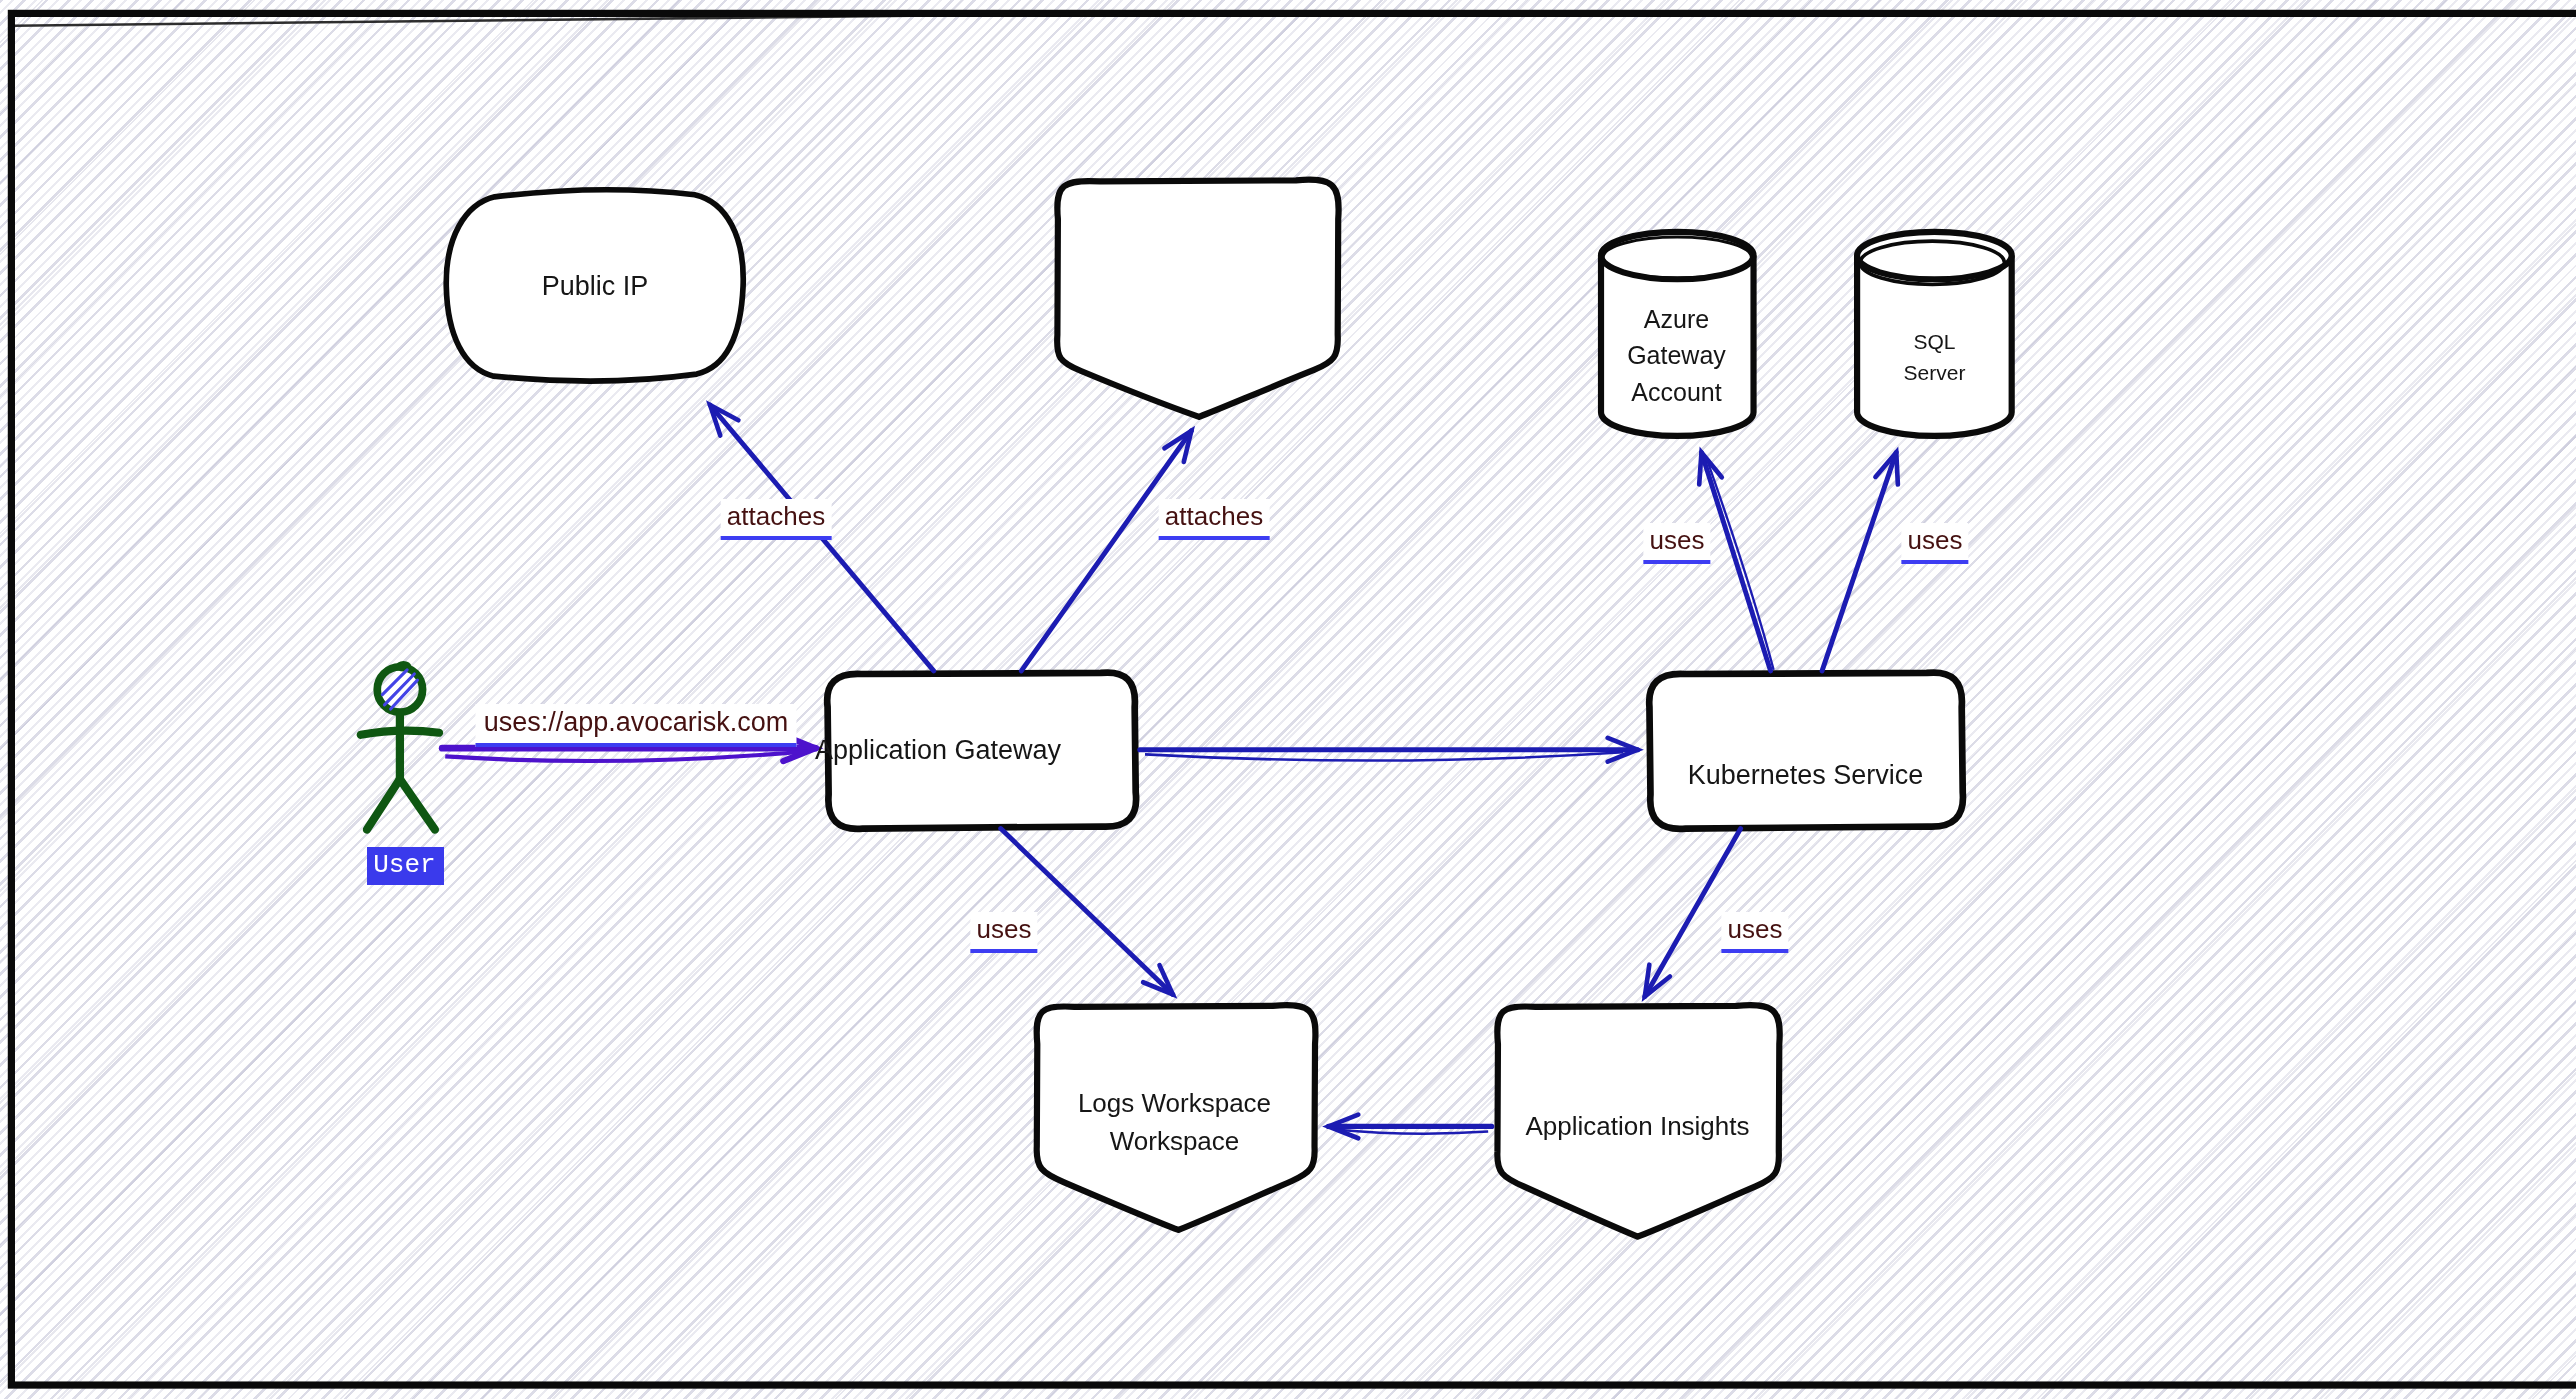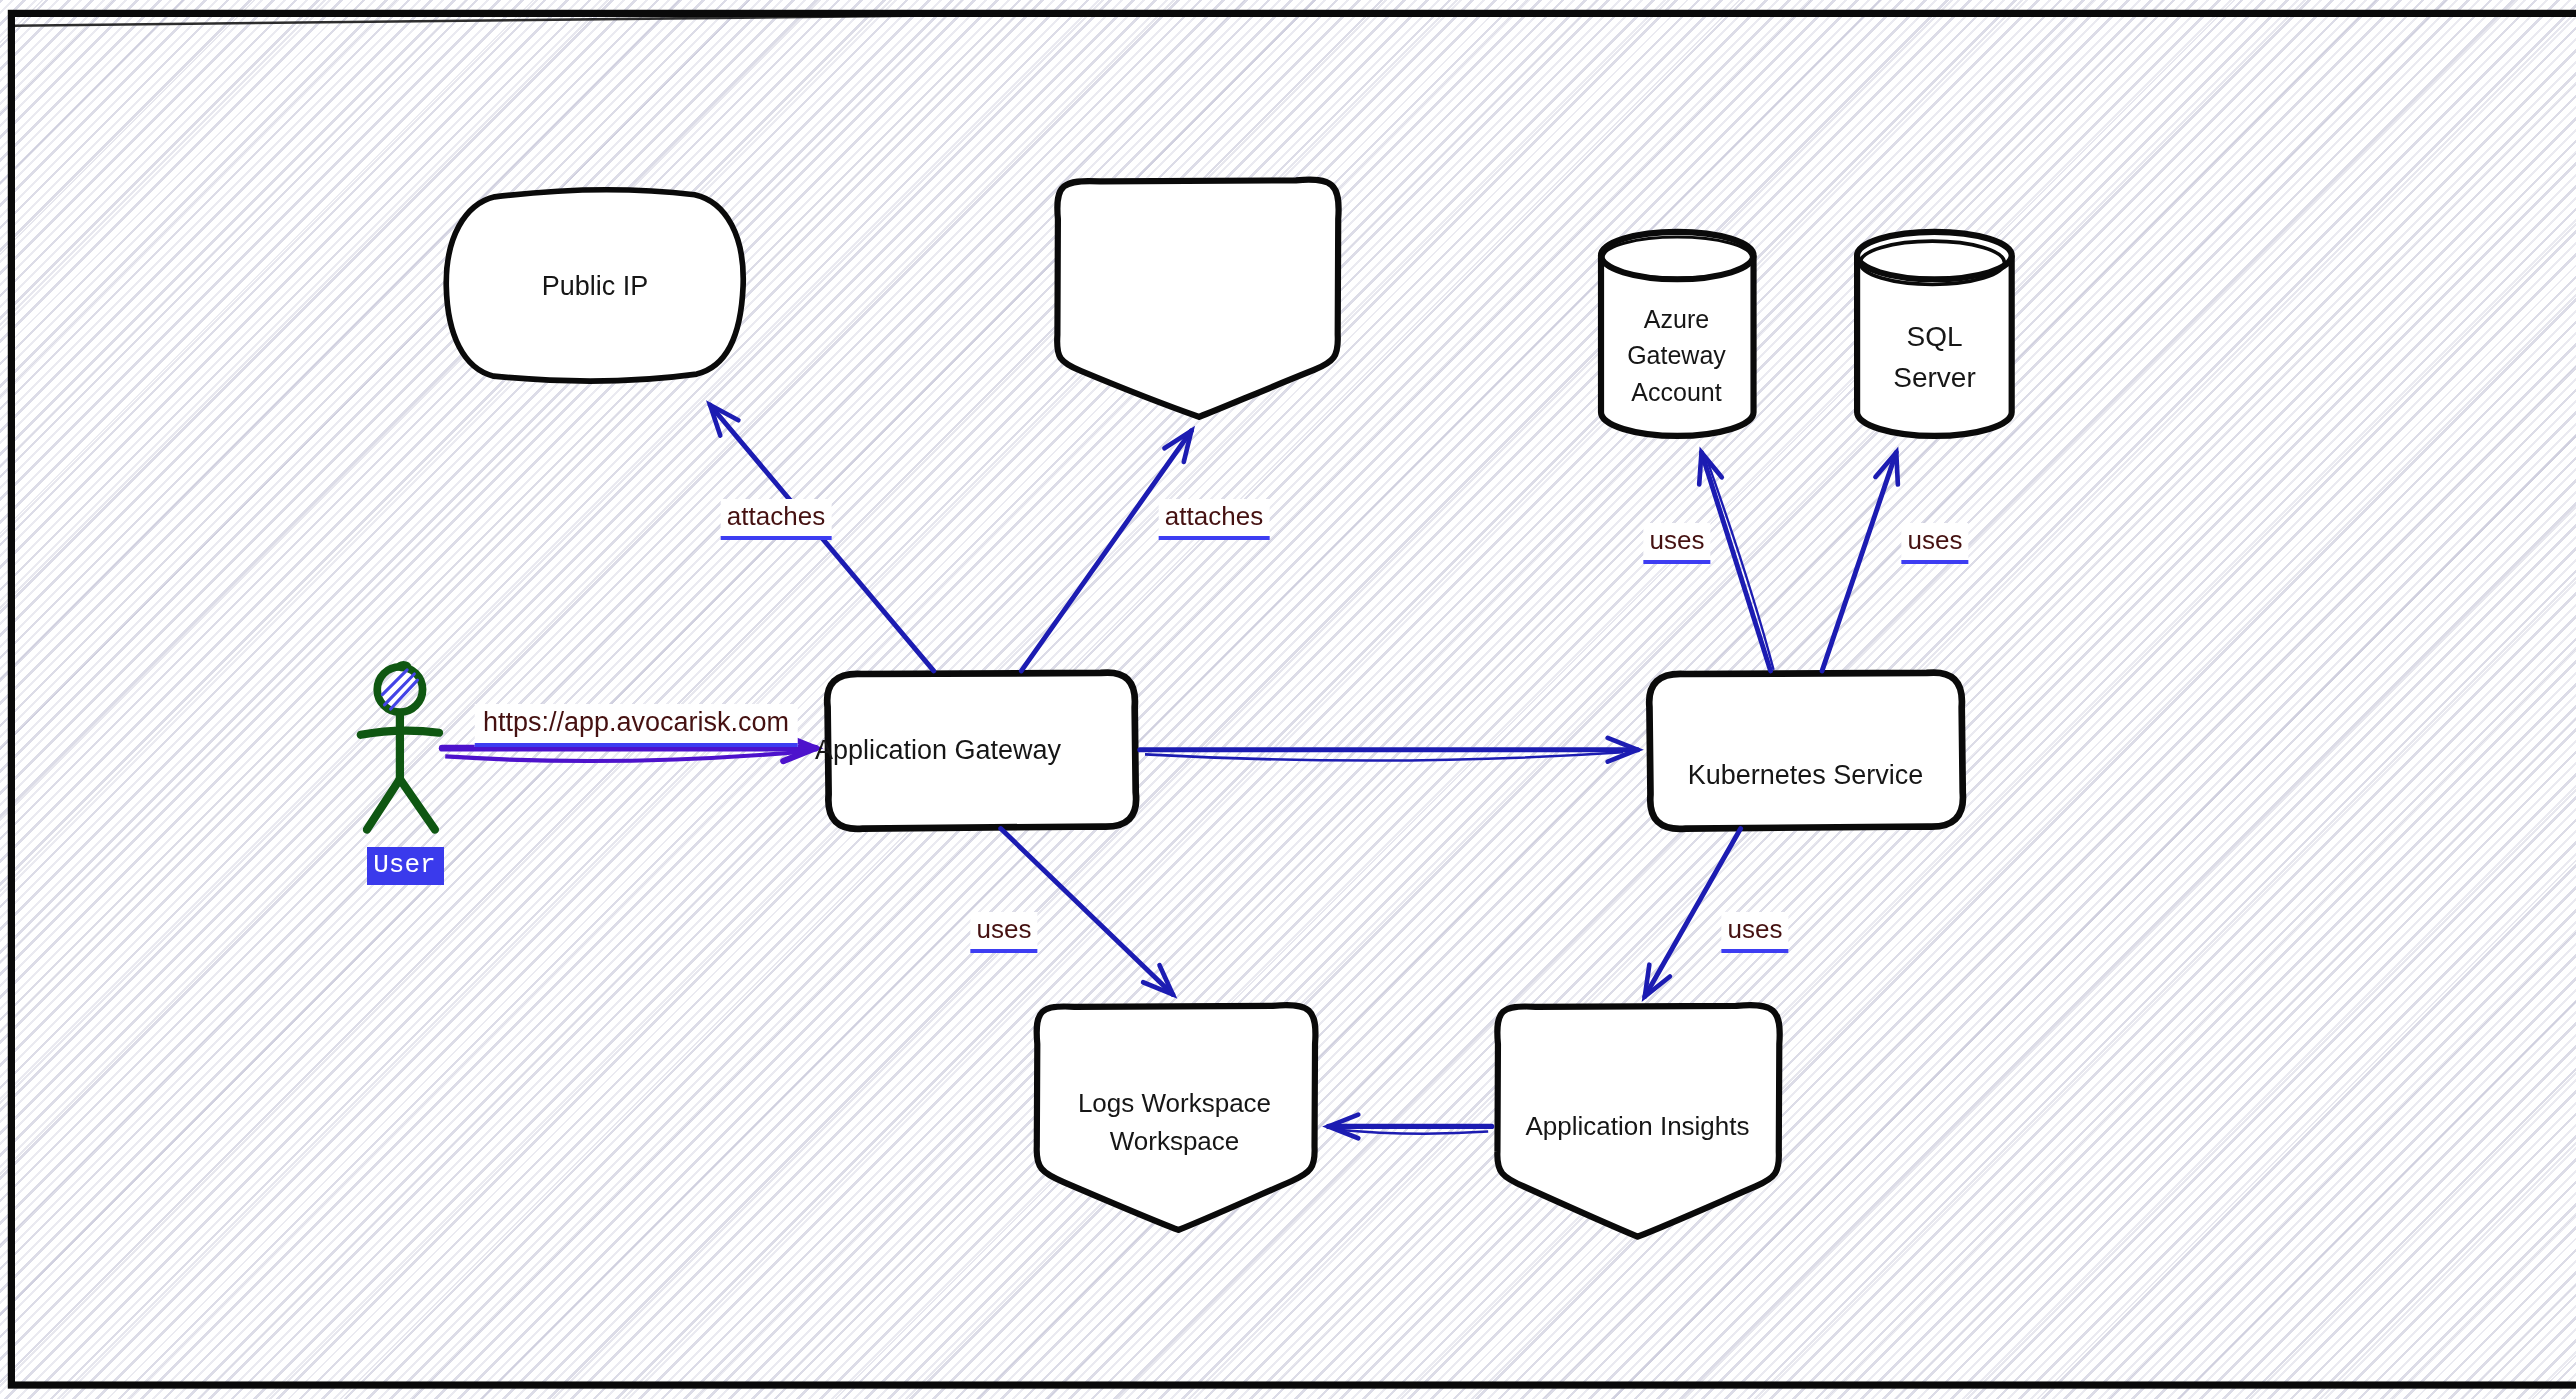--- a/index.html
+++ b/index.html
@@ -150,39 +150,39 @@
 
   <div class="lbl node-text" style="left:492px;top:266px;width:206px;height:41px;">Public IP</div>
 
 
   <div class="lbl" style="left:1602px;top:286px;width:149px;height:139px;flex-direction:column;font-size:25px;text-align:right;">
     <span>Azure</span>
     <span>Gateway</span>
     <span>Account</span>
   </div>
 
-  <div class="lbl" style="left:1857px;top:315px;width:155px;height:85px;flex-direction:column;font-size:28px;">
+  <div class="lbl" style="left:1857px;top:315px;width:155px;height:85px;flex-direction:column;font-size:21px;">
     <span>SQL</span>
     <span>Server</span>
   </div>
 
   <div class="lbl node-text" style="left:789px;top:731px;width:298px;height:39px;">Application Gateway</div>
 
   <div class="lbl node-text" style="left:1655px;top:731px;width:301px;height:39px;margin-top:25px;">Kubernetes Service</div>
 
   <div class="lbl" style="left:1048px;top:1079px;width:253px;height:88px;flex-direction:column;font-size:26px;">
     <span>Logs Workspace</span>
     <span>Workspace</span>
   </div>
 
   <div class="lbl" style="left:1497px;top:1106px;width:281px;height:41px;font-size:26px;">Application Insights</div>
 
   <div class="user-badge" style="left:367px;top:847px;font-family:Liberation Mono, monospace;">User</div>
 
-  <div class="url-lbl" style="left:636px;top:704px;">https://app.avocarisk.com</div>
+  <div class="url-lbl" style="left:636px;top:704px;">uses://app.avocarisk.com</div>
 
   <div class="edge-lbl" style="left:776px;top:499px;">attaches</div>
 
   <div class="edge-lbl" style="left:1214px;top:499px;">attaches</div>
 
   <div class="edge-lbl" style="left:1677px;top:523px;">uses</div>
 
   <div class="edge-lbl" style="left:1935px;top:523px;">uses</div>
 
   <div class="edge-lbl" style="left:1004px;top:912px;">uses</div>

